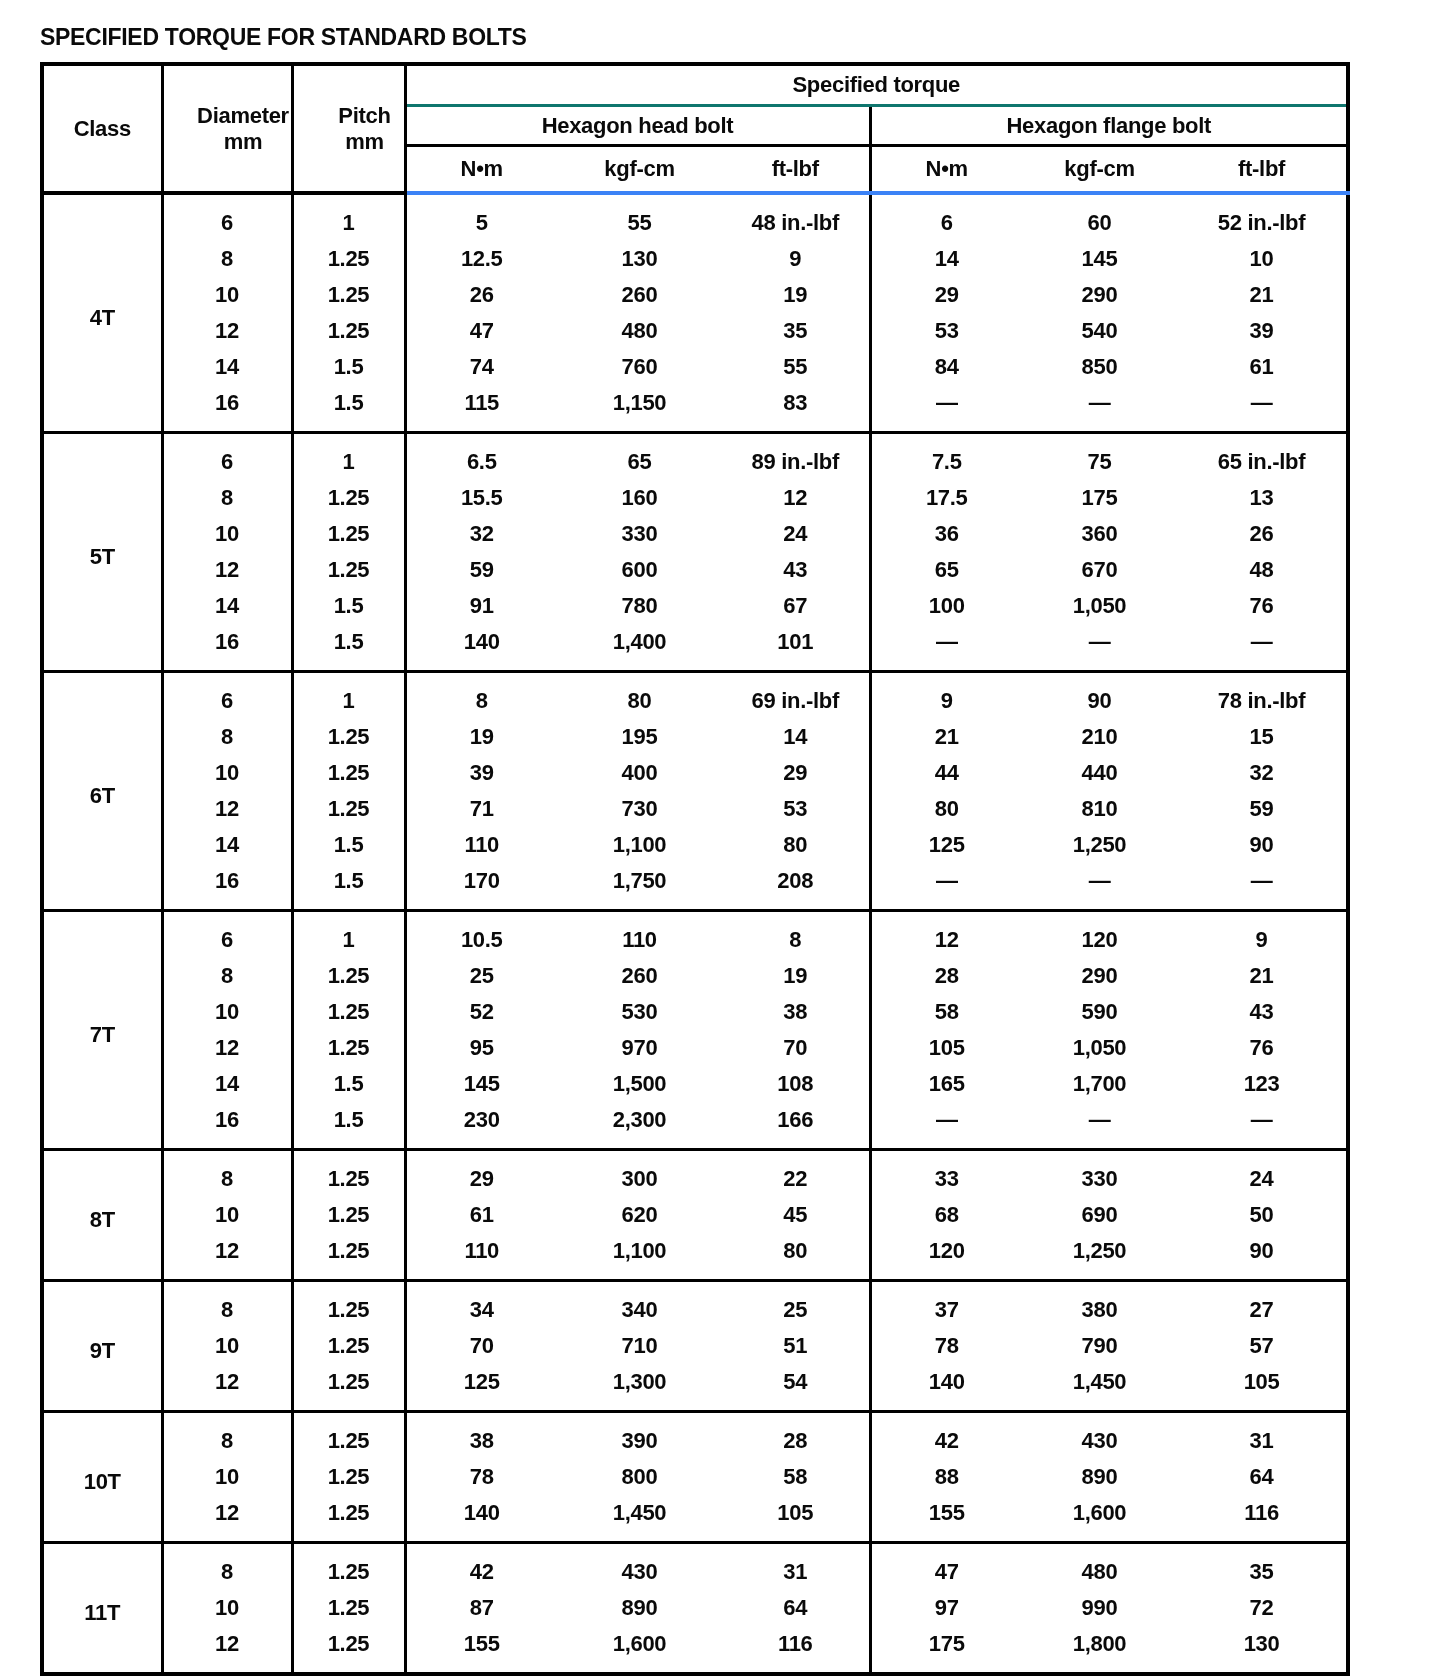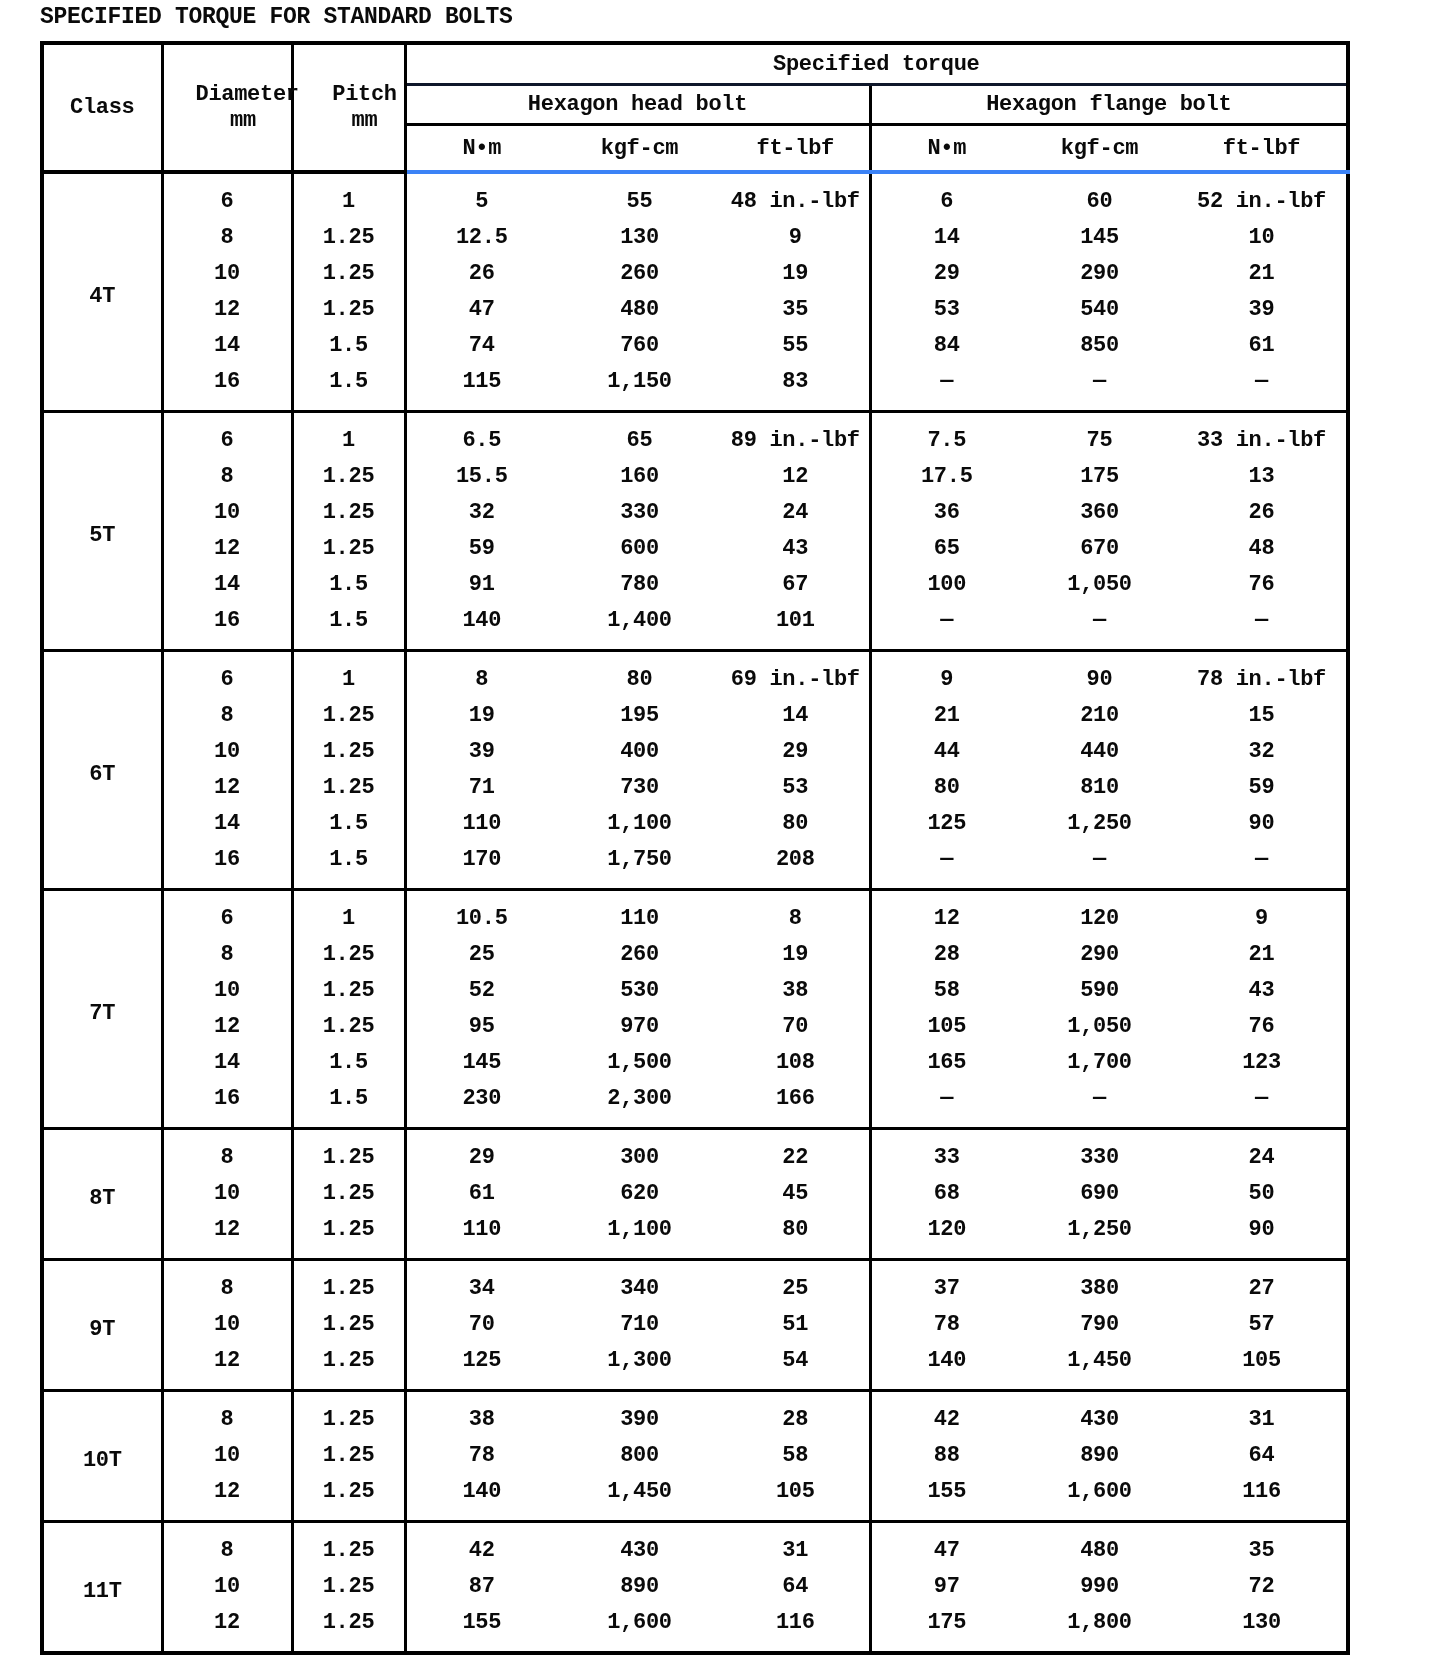--- a/index.html
+++ b/index.html
@@ -7,22 +7,21 @@
     padding: 0;
     background: #ffffff;
     width: 1456px;
     height: 1678px;
     font-family: "Liberation Sans", sans-serif;
     color: #0a0a0a;
     -webkit-font-smoothing: none;
   }
   .page {
     position: relative;
-    padding: 4px 0 0 40px;
-    font-family: Liberation Mono, monospace;
+    padding: 24px 0 0 40px;
   }
   .doc-title {
     font-size: 23px;
     font-weight: bold;
     letter-spacing: -0.3px;
     margin: 0 0 11px 0;
   }
   table.torque-table {
     border-collapse: collapse;
     table-layout: fixed;
@@ -41,21 +40,21 @@
 
   th, td {
     font-weight: bold;
     text-align: center;
     padding: 0;
     font-size: 22px;
     letter-spacing: -0.3px;
   }
   
   thead th { vertical-align: middle; }
-  th.spec-torque   { height: 38px; border-bottom: 3px solid #0f172a; }
+  th.spec-torque   { height: 38px; border-bottom: 3px solid #0f766e; }
   th.bolt-type     { height: 37px; border-bottom: 3px solid #000; }
   th.unit-cell     { height: 44px; }
   .br3             { border-right: 3px solid #000; }
   thead tr.units-row th { border-bottom: 4px solid #3b82f6; }
   th.lead-head     { border-bottom: 4px solid #000; }
   .two-line span { display: block; line-height: 26px; margin-left: 32px; }
 
   
   tbody { border-top: 3px solid #000; }
   tbody td { line-height: 36px; vertical-align: middle; }
@@ -173,21 +172,21 @@
       <tbody>
         <tr>
           <td rowspan="6" class="class-cell br3">5T</td>
           <td class="br3">6</td>
           <td class="br3">1</td>
           <td>6.5</td>
           <td>65</td>
           <td class="br3">89 in.-lbf</td>
           <td>7.5</td>
           <td>75</td>
-          <td>33 in.-lbf</td>
+          <td>65 in.-lbf</td>
         </tr>
         <tr>
           <td class="br3">8</td>
           <td class="br3">1.25</td>
           <td>15.5</td>
           <td>160</td>
           <td class="br3">12</td>
           <td>17.5</td>
           <td>175</td>
           <td>13</td>

